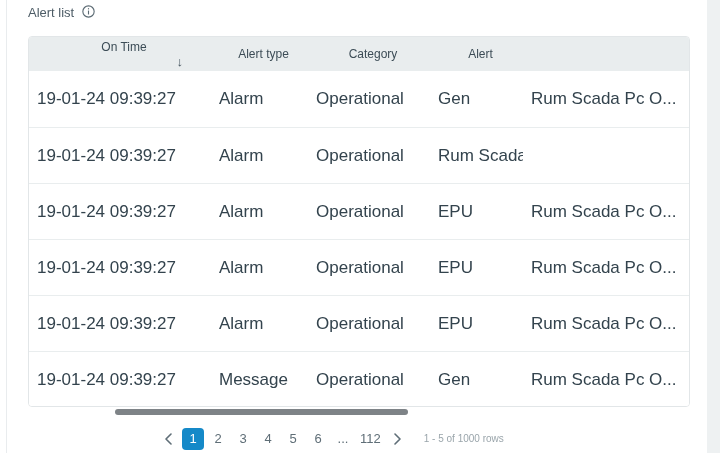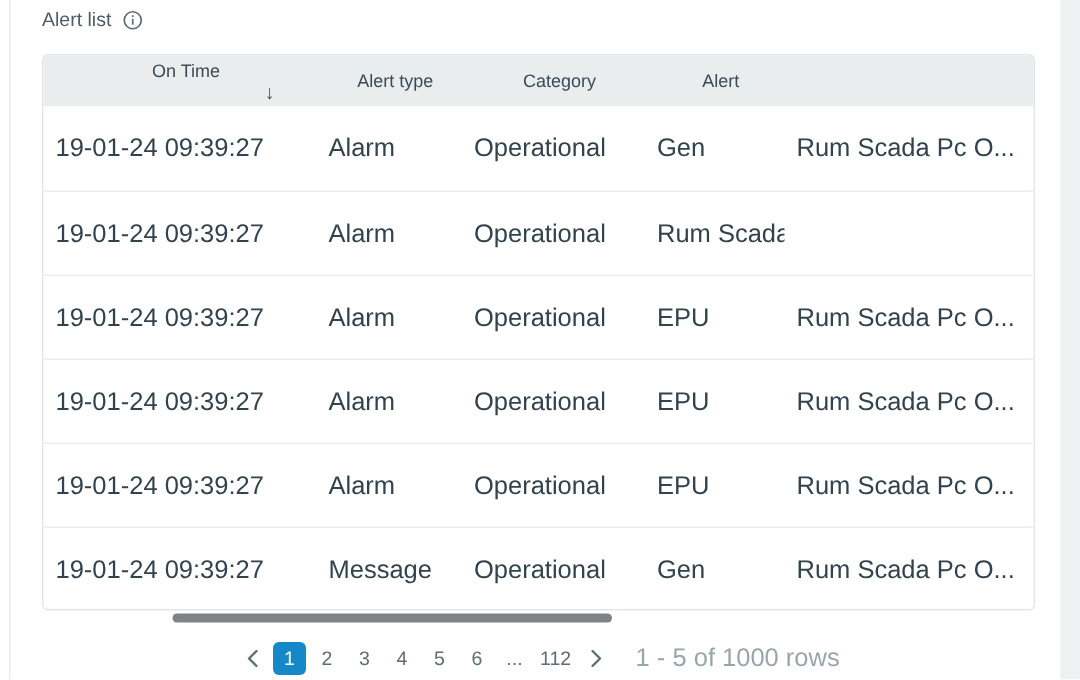--- a/index.html
+++ b/index.html
@@ -15,21 +15,21 @@
     width: 1px; height: 453px;
     background: #e9ecee;
   }
   .right-strip {
     position: absolute; right: 0; top: 0;
     width: 13px; height: 453px;
     background: #eef1f2;
   }
   .title-row {
     position: absolute; left: 28px; top: 5px;
-    display: flex; align-items: flex-end; gap: 8px;
+    display: flex; align-items: flex-start; gap: 8px;
     color: #4d5c66;
   }
   .title-row .title-text { font-size: 13px; }
   .info-icon {
     width: 13px; height: 13px; display: inline-flex;
     align-items: center; justify-content: center;
     cursor: pointer;
   }
   .table-card {
     position: absolute; left: 28px; top: 36px;
@@ -100,21 +100,21 @@
     color: #ffffff;
   }
   .page-btn.ellipsis { cursor: default; }
   .chev {
     width: 22px; height: 22px;
     display: inline-flex; align-items: center; justify-content: center;
     cursor: pointer;
   }
   .range-text {
     margin-left: 12px;
-    font-size: 17px;
+    font-size: 10px;
     color: #9aa5ab;
     white-space: nowrap;
   }
 </style>
 </head>
 <body>
 
 <div class="left-divider"></div>
 <div class="right-strip"></div>
 

